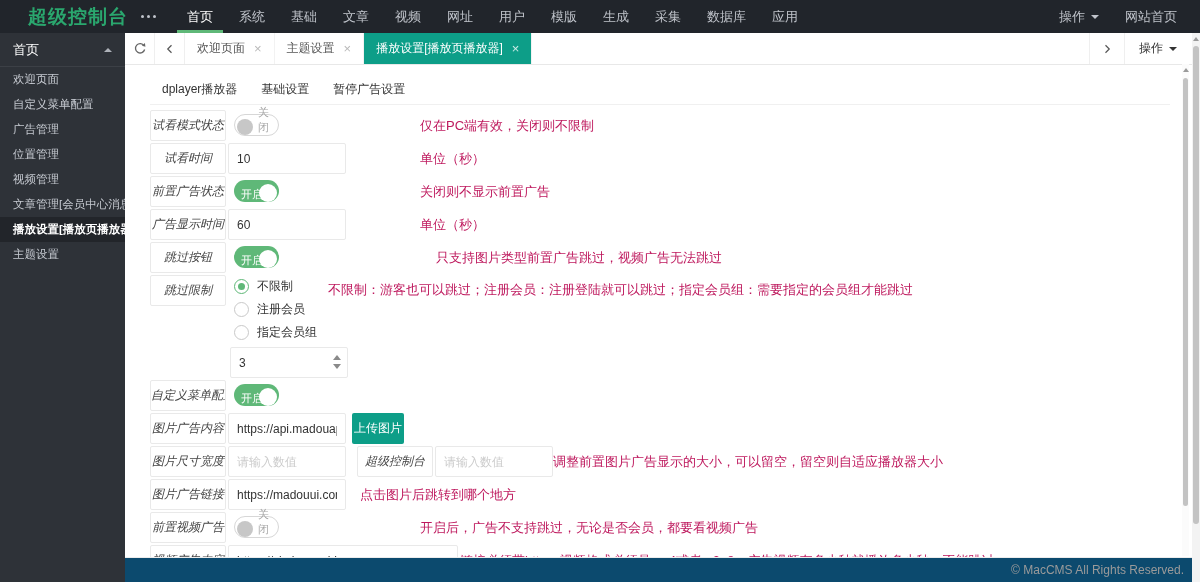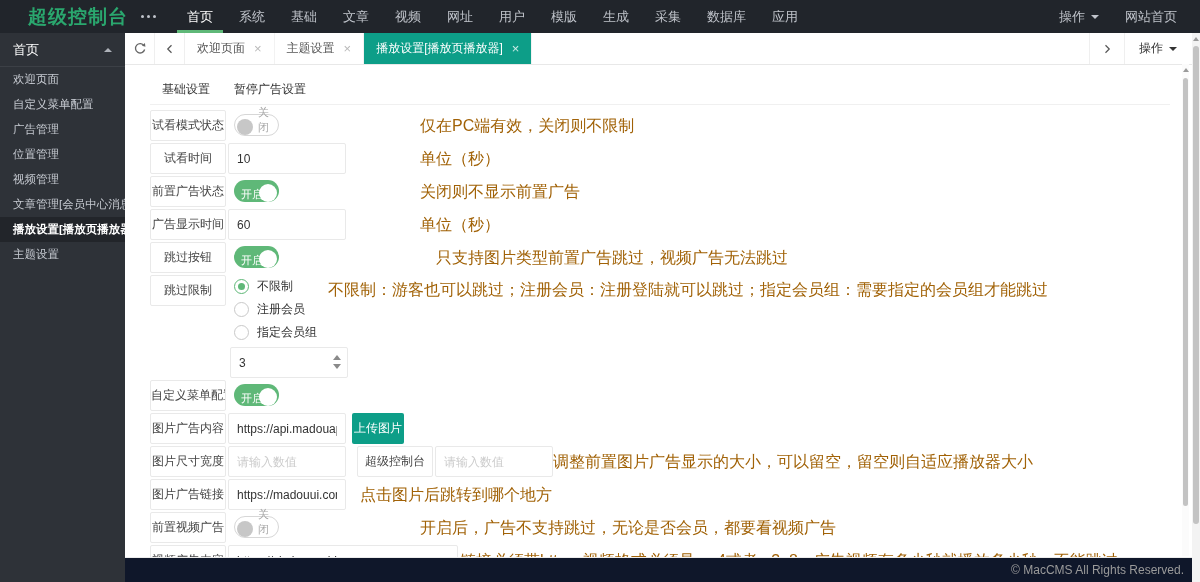--- a/index.html
+++ b/index.html
@@ -42,25 +42,25 @@
   .tb-action { display:flex; align-items:center; padding:0 15px 0 14px; border-left:1px solid #efefef; color:#333; cursor:pointer; margin-right:8px; }
 
   
   .content { flex:1; overflow:hidden; background:#fff; padding-left:25px; }
   .form-tabs { margin-top:8px; margin-right:30px; display:flex; align-items:flex-end; border-bottom:1px solid #f0f0f0; height:31px; }
   .ftab { padding:0 12px; line-height:30px; font-size:12px; color:#333; cursor:pointer; white-space:nowrap; }
   .ftab.active { border:1px solid #f0f0f0; border-bottom:1px solid #fff; margin-bottom:-1px; line-height:31px; background:#fff; }
 
   .form-body { margin-top:5px; }
   .row { position:relative; display:flex; align-items:flex-start; margin-bottom:2px; min-height:31px; }
-  .flabel { width:74px; height:29px; line-height:29px; border:1px solid #e9e9e9; border-radius:2px; text-align:center; color:#444; flex-shrink:0; white-space:nowrap; font-size:12px; overflow:hidden; }
+  .flabel { width:74px; height:29px; line-height:29px; border:1px solid #e9e9e9; border-radius:2px; text-align:center; color:#444; flex-shrink:0; white-space:nowrap; font-size:12px; overflow:hidden;font-style:italic; }
   .flabel2 { margin-left:11px; }
   .finput { height:29px; border:1px solid #e9e9e9; border-radius:2px; padding:0 8px; font-size:12px; color:#333; margin-left:2px; width:100px; font-family:inherit; outline:none; }
   .finput::placeholder { color:#ccc; }
-  .hint { position:absolute; top:0; line-height:31px; color:#a16207; font-size:16px; white-space:nowrap; }
+  .hint { position:absolute; top:0; line-height:31px; color:#be185d; font-size:13px; white-space:nowrap; }
   .row-radio .hint { line-height:23px; top:3px; }
 
   .switch { width:45px; height:22px; border-radius:11px; position:relative; display:flex; align-items:flex-end; cursor:pointer; margin-left:8px; margin-top:4px; flex-shrink:0; }
   .switch.on { background:var(--green,#5FB878); }
   .switch.on .sw-text { color:#fff; margin-left:7px; font-size:11px; }
   .switch.on .sw-knob { position:absolute; right:2px; width:18px; height:18px; border-radius:50%; background:#fff; }
   .switch.off { border:1px solid #d7d7d7; background:#fff; width:43px; height:20px; }
   .switch.off .sw-knob { position:absolute; left:2px; width:16px; height:16px; border-radius:50%; background:#c7c7c7; }
   .switch.off .sw-text { color:#a6a6a6; margin-left:23px; font-size:11px; }
 
@@ -70,21 +70,21 @@
   .radio-line.checked .radio-circle { border-color:var(--green,#5FB878); }
   .radio-line.checked .radio-circle::after { content:""; width:7px; height:7px; border-radius:50%; background:var(--green,#5FB878); }
   .radio-label { margin-left:8px; color:#333; }
   .num-wrap { position:relative; margin-left:-6px; margin-top:3px; }
   .spinner { position:absolute; right:7px; top:8px; display:flex; flex-direction:column; gap:4px; cursor:pointer; }
   .spin-up { width:0; height:0; border:4px solid transparent; border-top-width:0; border-bottom:5px solid #8a8a8a; }
   .spin-down { width:0; height:0; border:4px solid transparent; border-bottom-width:0; border-top:5px solid #8a8a8a; }
 
   .upload-btn { margin-left:6px; height:31px; padding:0 2px; background:var(--teal,#0d9e88); color:#fff; border:none; font-size:12px; border-radius:2px; cursor:pointer; font-family:inherit; white-space:nowrap; }
 
-  .footer { height:24px; background:#0f172a; border-top:1px solid #ececec; text-align:right; line-height:24px; padding-right:16px; color:#9a9a9a; font-size:12px; flex-shrink:0; }
+  .footer { height:24px; background:#0c4a6e; border-top:1px solid #ececec; text-align:right; line-height:24px; padding-right:16px; color:#9a9a9a; font-size:12px; flex-shrink:0; }
 
   
   .sb-outer { position:absolute; right:0; top:33px; height:549px; width:8px; background:#f3f3f3; z-index:6; }
   .sb-inner { position:absolute; right:11px; top:64px; height:492px; width:7px; background:#fbfbfb; z-index:5; }
   .sb-arrow { width:0; height:0; border:3px solid transparent; border-top-width:0; border-bottom:4px solid #9a9a9a; margin:4px auto 4px; }
   .sb-thumb { position:absolute; left:1px; border-radius:3px; background:#c3c3c3; }
   .sb-outer .sb-thumb { top:13px; width:6px; height:478px; }
   .sb-inner .sb-thumb { top:14px; width:5px; height:428px; }
 
   svg { display:block; }
@@ -175,20 +175,21 @@
         </svg>
       </div>
       <div class="tb-action">
         <span>操作</span>
         <span class="caret-down"></span>
       </div>
     </div>
 
     <div class="content">
       <div class="form-tabs" id="form-tabs">
+          <div class="ftab">dplayer播放器</div>
           <div class="ftab">基础设置</div>
           <div class="ftab">暂停广告设置</div>
         </div>
       <div class="form-body" id="form-body">
           <div class="row">
             <div class="flabel">试看模式状态</div>
             <div class="switch off">
               <span class="sw-text">关闭</span>
               <span class="sw-knob"></span>
             </div>

